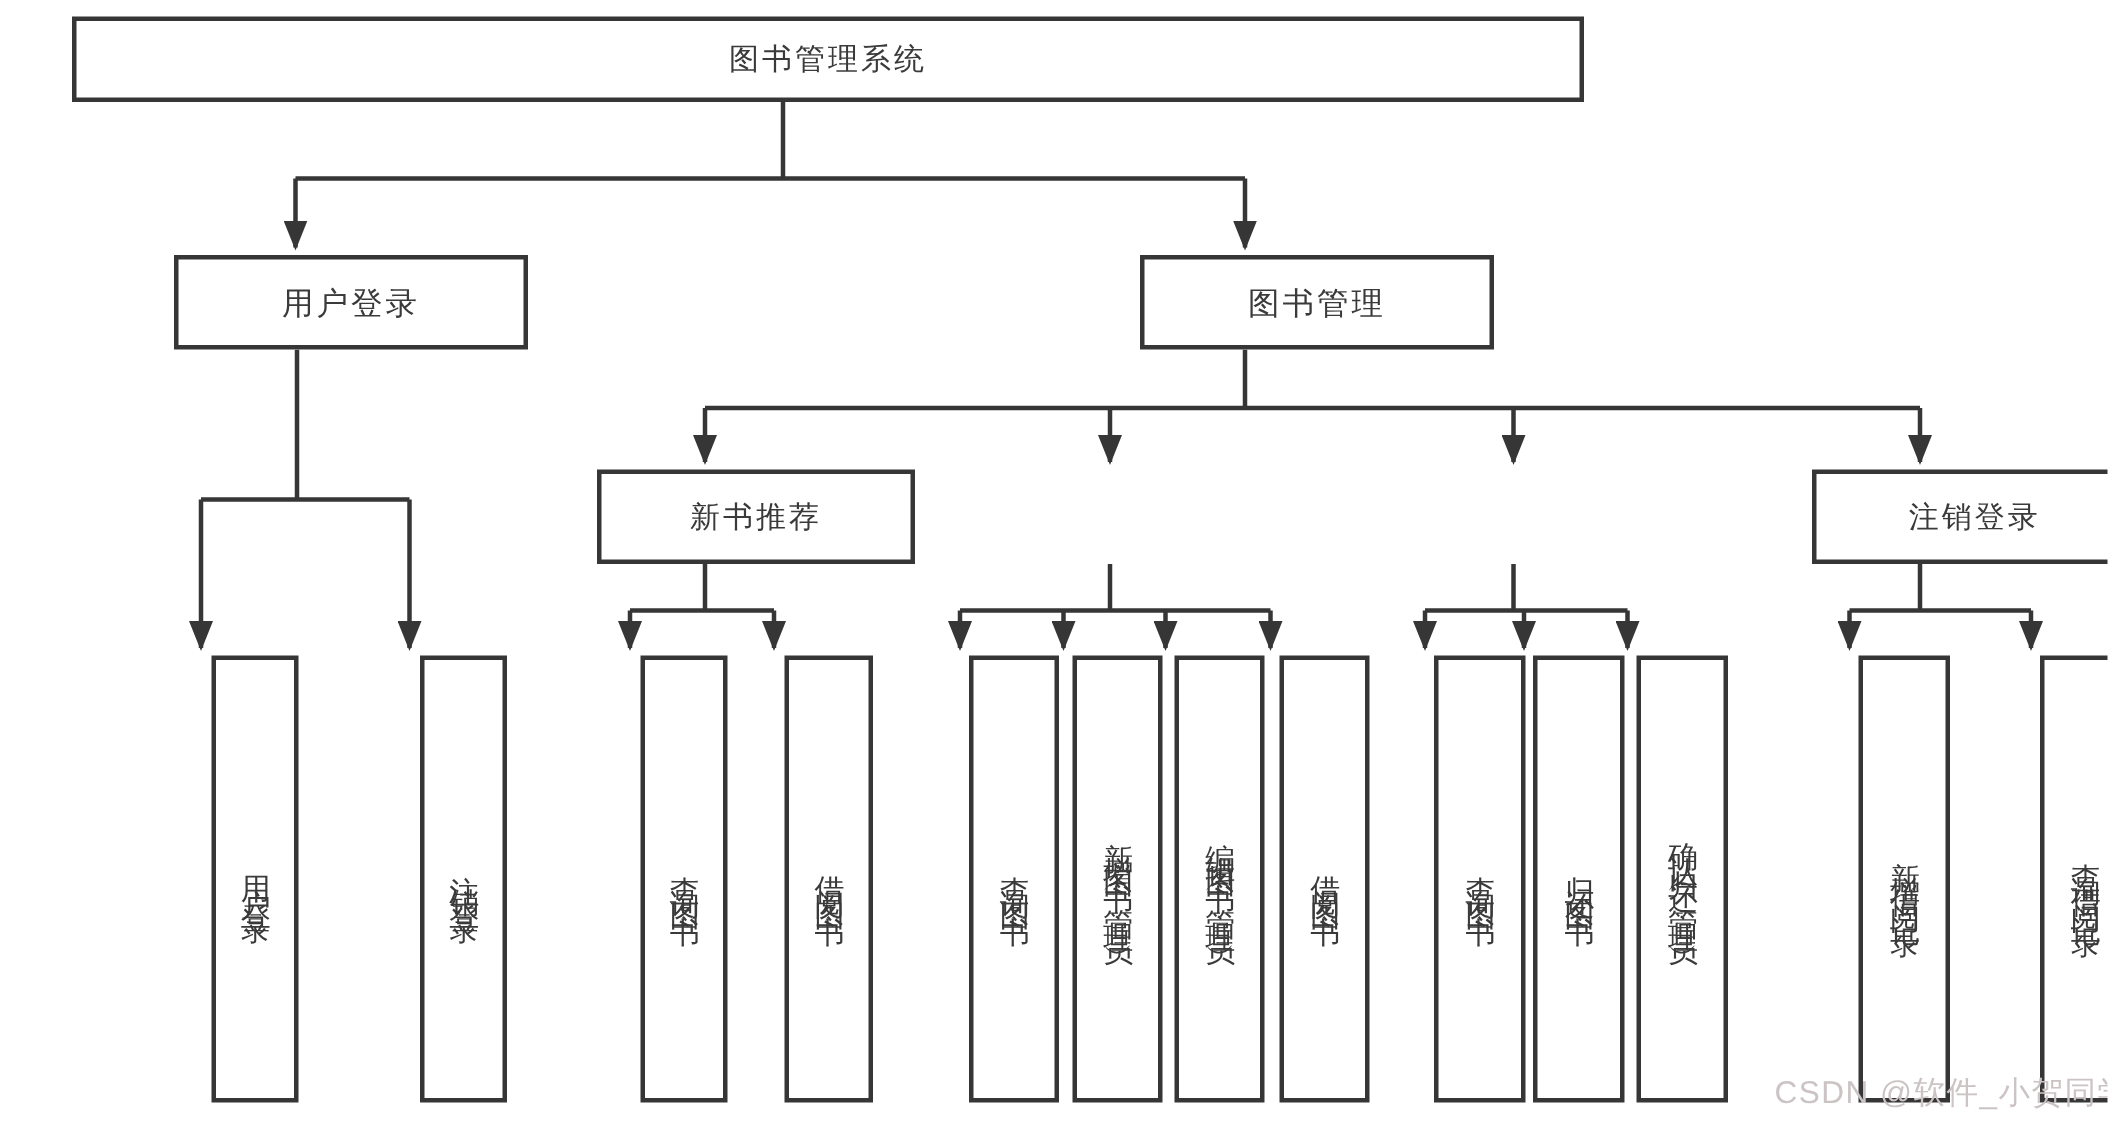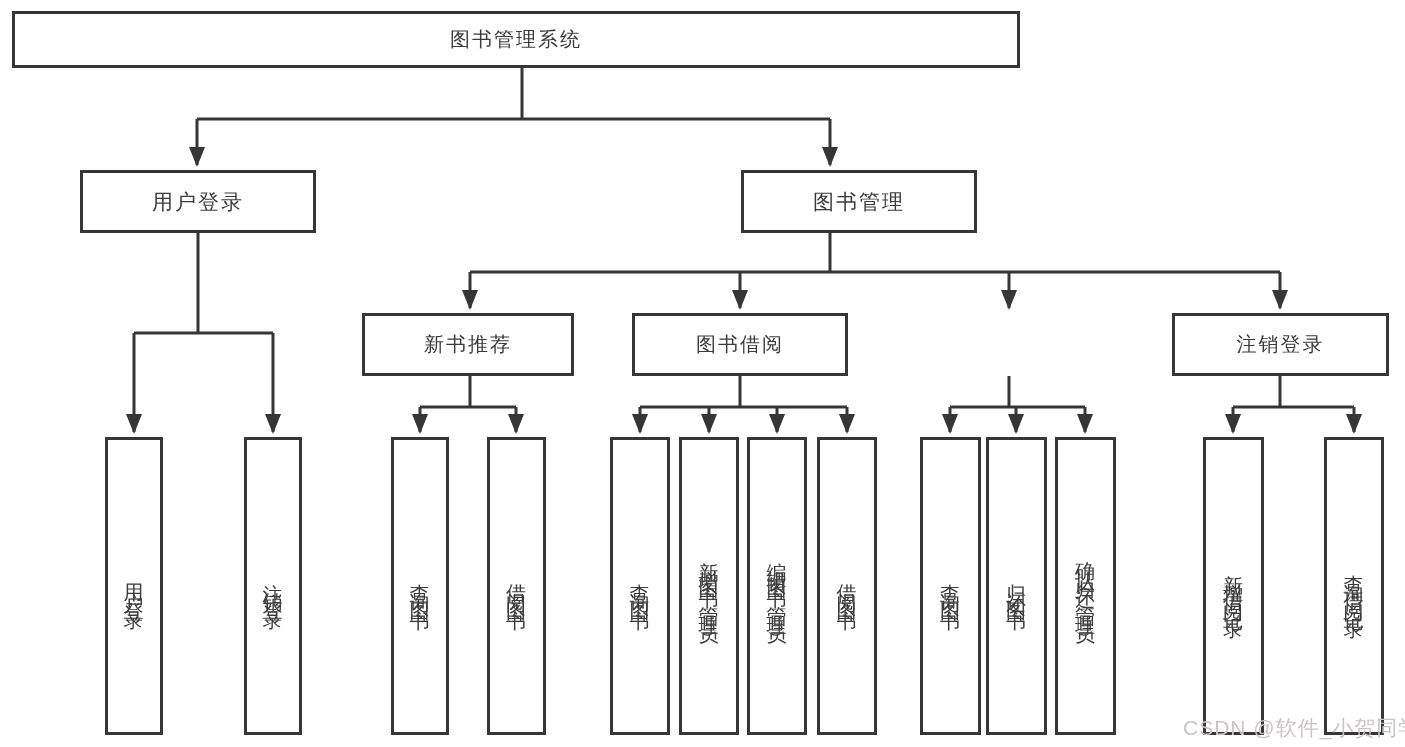--- a/index.html
+++ b/index.html
@@ -17,21 +17,21 @@
     overflow: hidden;
   }
   .canvas { position: relative; width: 1405px; height: 747px; }
   svg.wires { position: absolute; left: 0; top: 0; }
   .wires path, .wires line { stroke: var(--line); stroke-width: 3; fill: none; }
   .wires .arw { fill: var(--line); stroke: none; }
   .node {
     position: absolute;
     background: #ffffff;
     border: 3px solid var(--line);
-    display: flex; align-items: center; justify-content: center;
+    display: flex; align-items: center; justify-content: center; margin-left: 36px;
   }
   .node .lbl {
     font-size: 20px;
     letter-spacing: 2px;
     white-space: nowrap;
     color: var(--text);
   }
   .node.l2 .lbl { font-size: 21px; }
   .node.leaf .lbl {
     writing-mode: vertical-rl;
@@ -104,29 +104,26 @@
     <line x1="1354" y1="407" x2="1354" y2="432" marker-end="url(#arw)"></line>
   </svg>
 
   <div class="node root" style="left:12px;top:11px;width:1008px;height:57px">
     <span class="lbl">图书管理系统</span>
   </div>
 
   <div class="node l2" style="left:80px;top:170px;width:236px;height:63px">
     <span class="lbl">用户登录</span>
   </div>
-  <div class="node l2" style="left:741px;top:170px;width:236px;height:63px">
+  <div class="node l2" style="left:724px;top:170px;width:236px;height:63px">
     <span class="lbl">图书管理</span>
   </div>
 
   <div class="node l3" style="left:362px;top:313px;width:212px;height:63px">
     <span class="lbl">新书推荐</span>
-  </div>
-  <div class="node l3" style="left:632px;top:313px;width:216px;height:63px">
-    <span class="lbl">图书借阅</span>
   </div>
   <div class="node l3" style="left:1172px;top:313px;width:217px;height:63px">
     <span class="lbl">注销登录</span>
   </div>
 
   <div class="node leaf" style="left:105px;top:437px;width:58px;height:298px">
     <span class="lbl">用户登录</span>
   </div>
   <div class="node leaf" style="left:244px;top:437px;width:58px;height:298px">
     <span class="lbl">注销登录</span>

